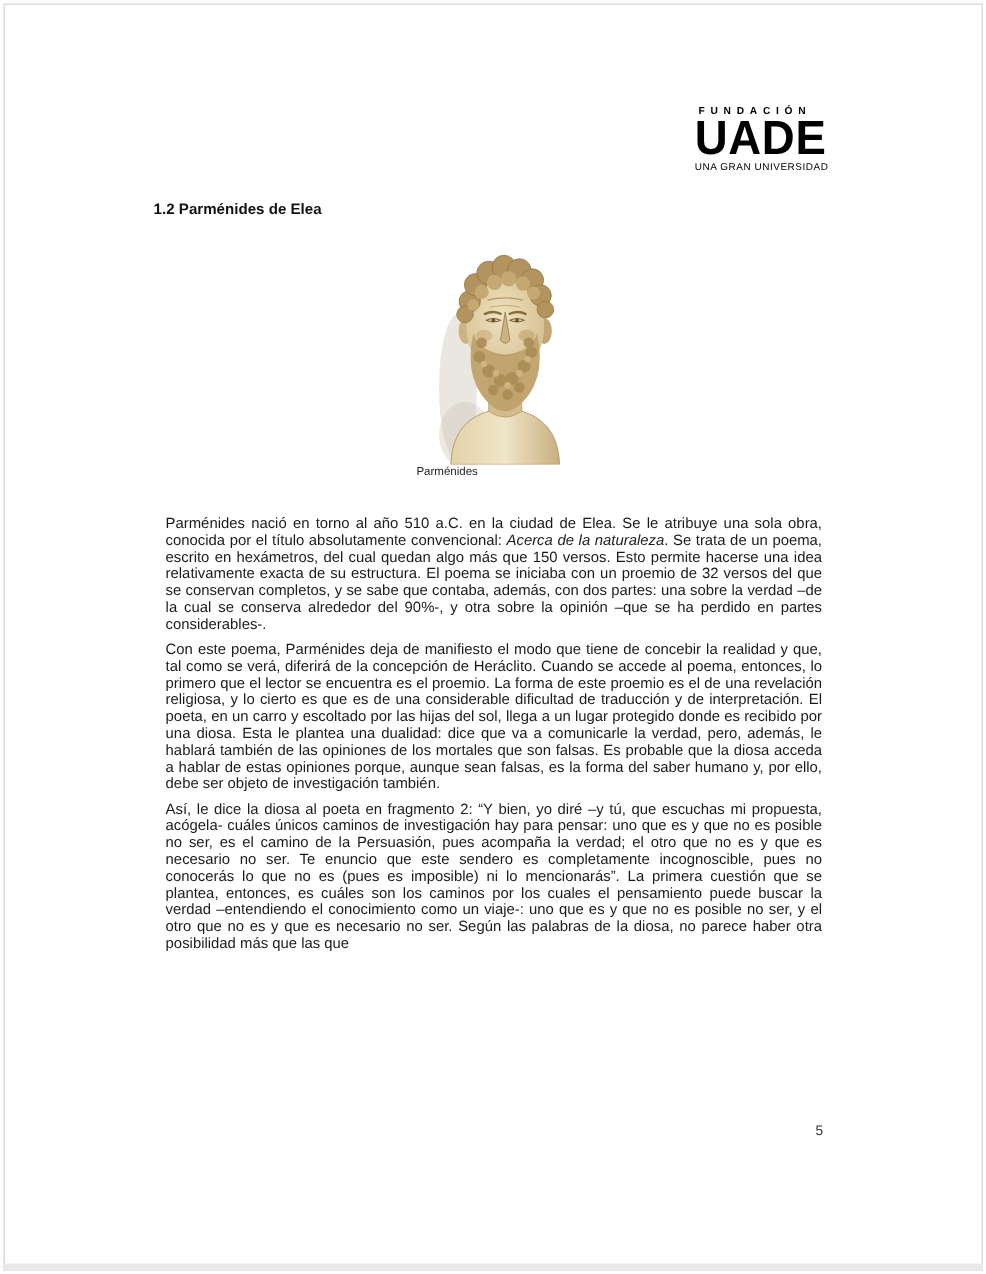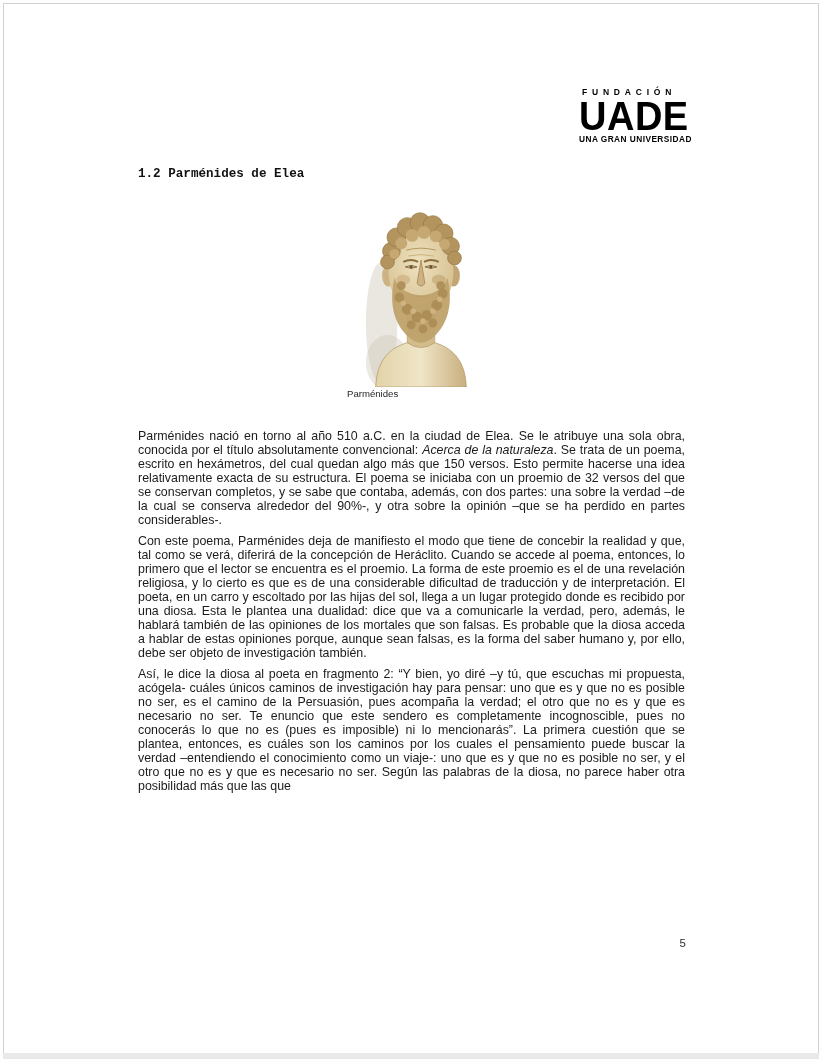--- a/index.html
+++ b/index.html
@@ -21,26 +21,26 @@
     background:#e9e9e9; pointer-events:none;
   }
 
   
   .logo {
     position:absolute; top:88px; left:579px; width:130px;
     color:#000000; line-height:1; user-select:none;
   }
   .logo-top   { font-size:8.5px; font-weight:bold; letter-spacing:4.8px; white-space:nowrap; margin-left:3px; }
   .logo-main  { font-size:38px; font-weight:900; letter-spacing:0.5px; line-height:0.92; margin-top:1px; transform:scaleY(1.05); transform-origin:top left; white-space:nowrap; }
-  .logo-bottom{ font-size:8.3px; font-weight:bold; letter-spacing:0.45px; white-space:nowrap; margin-top:3px; }
+  .logo-bottom{ font-size:8.3px; font-weight:normal; letter-spacing:0.45px; white-space:nowrap; margin-top:3px; }
 
   
   .heading {
-    position:absolute; top:167px; left:138px;
-    font-size:12.6px; font-weight:bold; color:#121212;font-family:Liberation Mono, monospace;
+    position:absolute; top:167px; left:128px;
+    font-size:12.6px; font-weight:bold; color:#121212;
   }
 
   
   .figure { position:absolute; top:195px; left:347px; width:148px; }
   .figure svg { display:block; margin:0 auto; }
   .caption { font-size:9.6px; color:#262626; margin-top:1px; }
 
   
   .content {
     position:absolute; top:429px; left:138px; width:547px;

